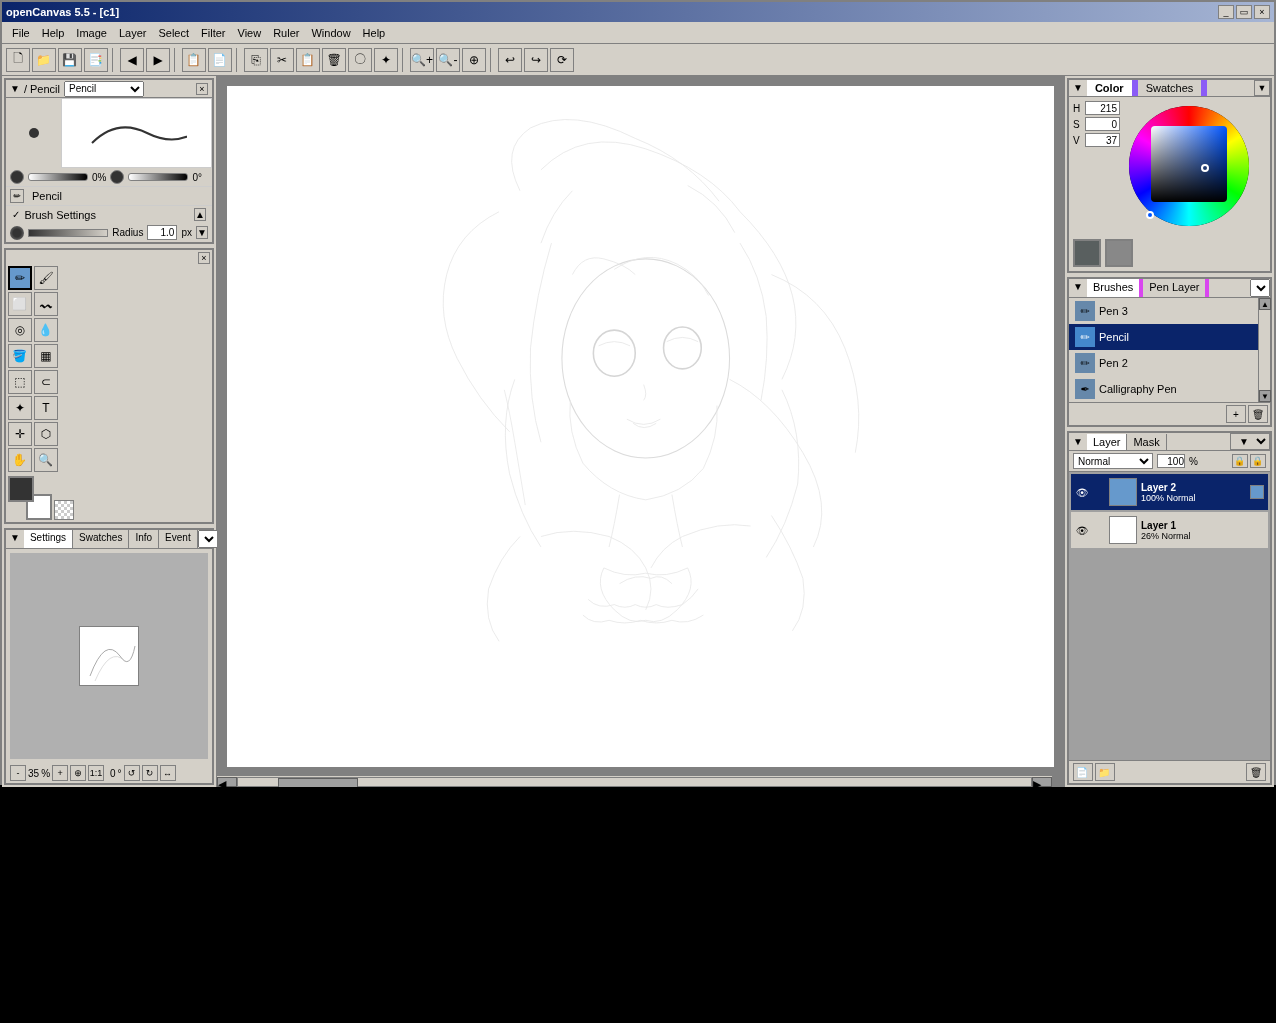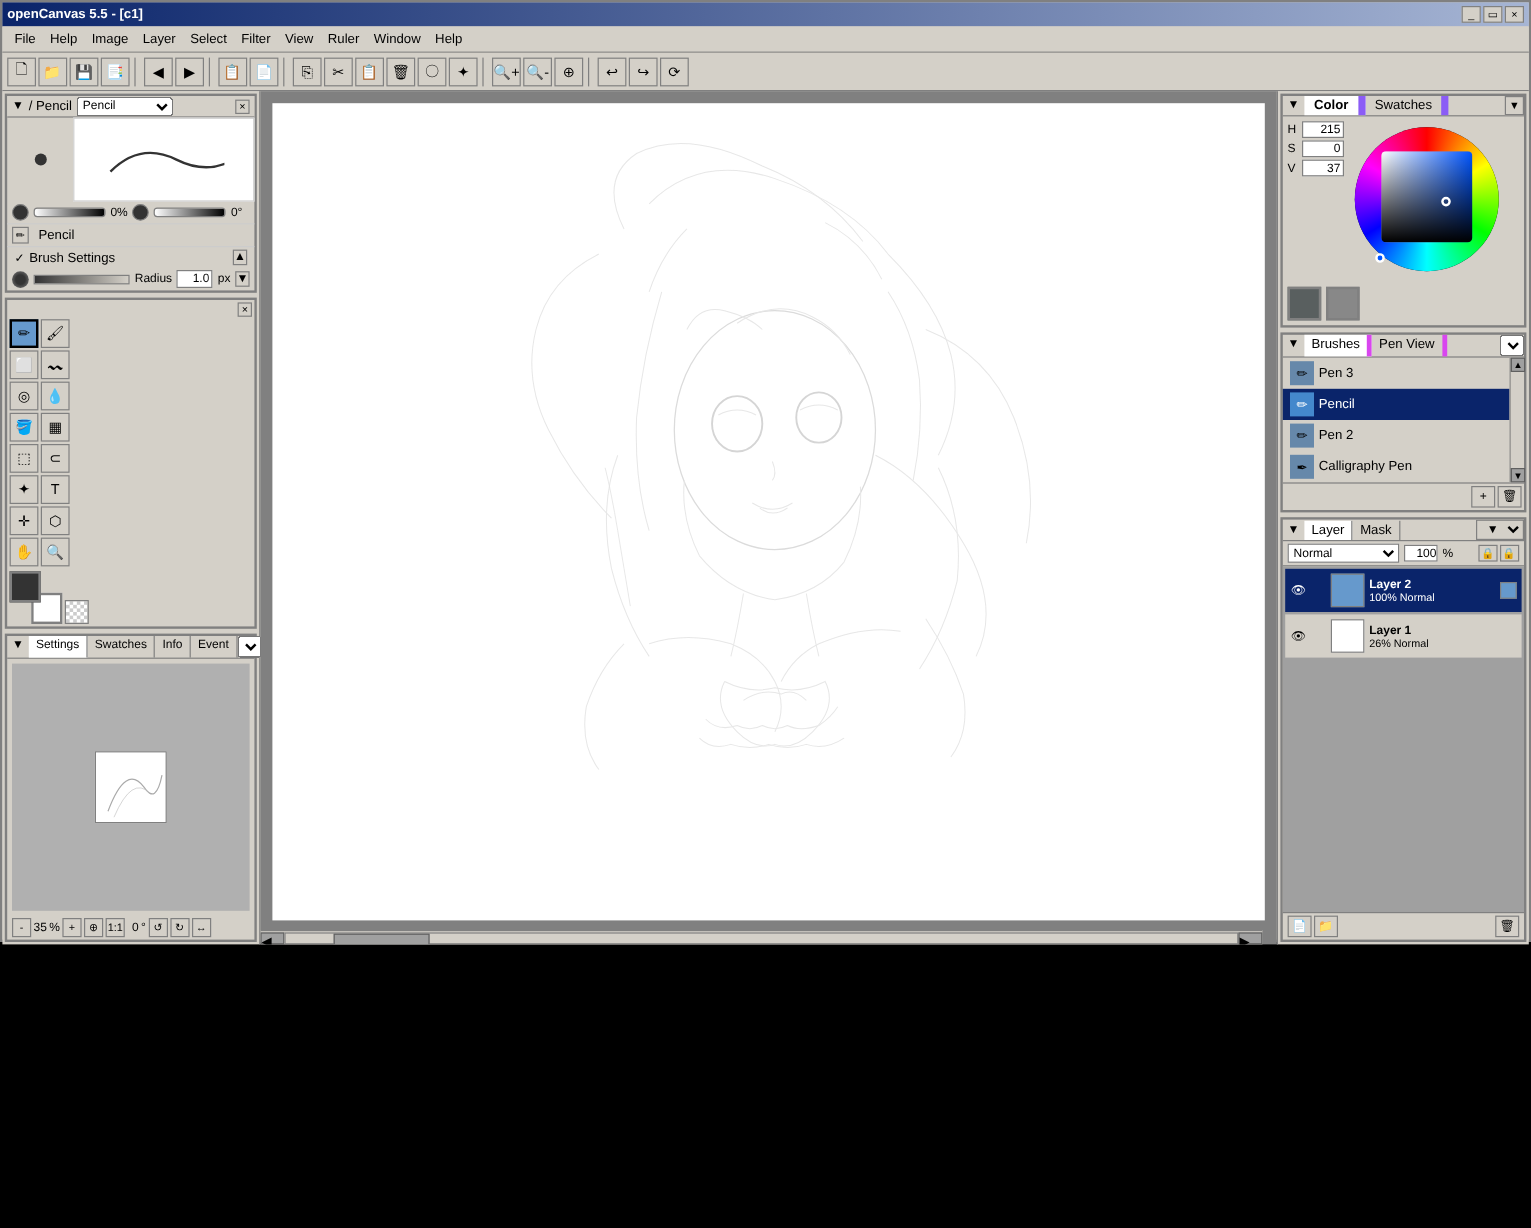--- a/index.html
+++ b/index.html
@@ -103,21 +103,21 @@
     .brush-list-items { flex: 1; }
     .brushes-footer { display: flex; justify-content: flex-end; padding: 2px; gap: 2px; border-top: 1px solid #808080; }
     .brushes-footer-btn { width: 20px; height: 18px; background: #d4d0c8; border: 1px solid #808080; font-size: 10px; display: flex; align-items: center; justify-content: center; cursor: pointer; }
     
     .layers-panel { border: 2px solid #808080; margin: 2px; background: #d4d0c8; flex: 1; }
     .layers-tabs { display: flex; align-items: center; border-bottom: 1px solid #808080; }
     .layers-tab { padding: 2px 6px; font-size: 11px; cursor: pointer; border-right: 1px solid #808080; }
     .layers-tab.active { background: white; }
     .layers-dropdown { margin-left: auto; font-size: 10px; cursor: pointer; padding: 1px 4px; background: #d4d0c8; border: 1px solid #808080; }
     .layers-toolbar { display: flex; align-items: center; padding: 2px 4px; border-bottom: 1px solid #808080; gap: 4px; }
-    .blend-mode { width: 93px; height: 16px; font-size: 10px; border: 1px solid #808080; background: white; }
+    .blend-mode { width: 80px; height: 16px; font-size: 10px; border: 1px solid #808080; background: white; }
     .opacity-val { width: 28px; height: 14px; border: 1px solid #808080; background: white; font-size: 10px; text-align: right; }
     .percent-label { font-size: 10px; }
     .lock-btns { display: flex; gap: 2px; margin-left: auto; }
     .lock-btn { width: 16px; height: 14px; background: #d4d0c8; border: 1px solid #808080; font-size: 9px; display: flex; align-items: center; justify-content: center; }
     .layers-list { background: #a0a0a0; padding: 2px; flex: 1; min-height: 100px; }
     .layer-item { display: flex; align-items: center; background: #d4d0c8; margin-bottom: 2px; padding: 2px 4px; gap: 4px; height: 30px; cursor: pointer; }
     .layer-item.selected { background: #0a246a; color: white; }
     .layer-eye { width: 14px; height: 14px; display: flex; align-items: center; justify-content: center; font-size: 10px; }
     .layer-link { width: 12px; height: 14px; display: flex; align-items: center; justify-content: center; font-size: 8px; }
     .layer-thumb { width: 24px; height: 24px; border: 1px solid #808080; background: white; }
@@ -423,21 +423,21 @@
         <div class="selected-colors">
           <div class="swatch-box" style="background:#595f5f;width:28px;height:28px;border:2px solid #808080;"></div>
           <div class="swatch-box" style="background:#888;width:28px;height:28px;border:2px solid #808080;"></div>
         </div>
       </div>
 
       <div class="brushes-panel">
         <div class="brushes-tabs">
           <span style="padding:2px 4px;font-size:10px;">▼</span>
           <div class="brushes-tab active">Brushes</div>
-          <div class="brushes-tab">Pen View</div>
+          <div class="brushes-tab">Pen Layer</div>
           <select style="margin-left:auto;font-size:10px;height:18px;width:20px;"></select>
         </div>
         <div class="brush-list-container">
           <div class="brush-list-items">
             <div class="brush-item">
               <div class="brush-item-icon" style="width:20px;height:20px;background:#6688aa;">✏</div>
               <span>Pen 3</span>
             </div>
             <div class="brush-item selected">
               <div class="brush-item-icon blue" style="width:20px;height:20px;background:#4488cc;">✏</div>

